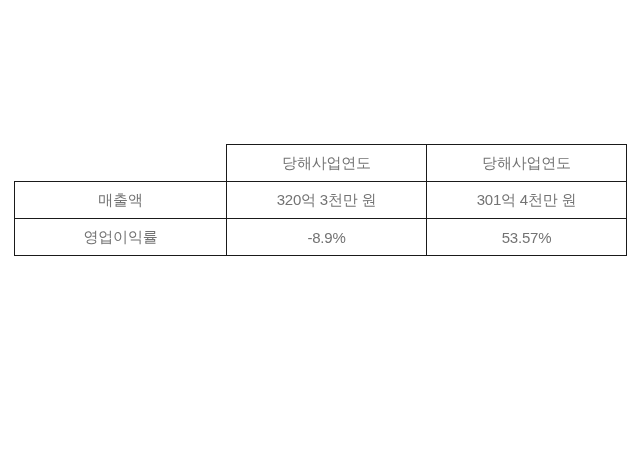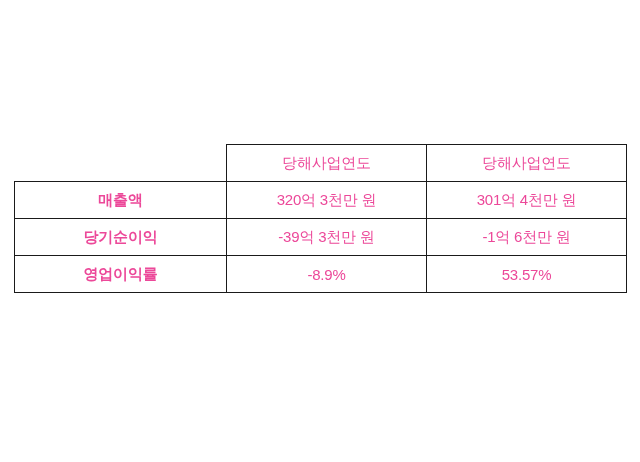--- a/index.html
+++ b/index.html
@@ -30,41 +30,41 @@
     table-layout: fixed;
     width: 612px;
     background: #ffffff;
   }
   table.finance-table td,
   table.finance-table th {
     border: 1px solid #1a1a1a;
     text-align: center;
     vertical-align: middle;
     font-size: 15px;
-    color: #ec4899;
+    color: #737373;
     height: 36px;
     padding: 0 4px;
     font-weight: normal;
     letter-spacing: -0.2px;
   }
   table.finance-table .col-label { width: 212px; }
   table.finance-table .col-v1 { width: 200px; }
   table.finance-table .col-v2 { width: 200px; }
 
   table.finance-table thead td.corner {
     border-top: none;
     border-left: none;
     border-bottom: none;
     background: #ffffff;
   }
   table.finance-table thead td.head-cell {
     font-weight: normal;
   }
   table.finance-table tbody td.row-label {
-    font-weight: bold;
+    font-weight: normal;
   }
 </style>
 </head>
 <body>
 
 <div class="page">
   <div class="table-wrap">
     <table class="finance-table">
       <colgroup>
         <col class="col-label">
@@ -78,25 +78,20 @@
           <td class="head-cell">당해사업연도</td>
         </tr>
       </thead>
       <tbody>
         <tr>
           <td class="row-label">매출액</td>
           <td>320억 3천만 원</td>
           <td>301억 4천만 원</td>
         </tr>
         <tr>
-          <td class="row-label">당기순이익</td>
-          <td>-39억 3천만 원</td>
-          <td>-1억 6천만 원</td>
-        </tr>
-        <tr>
           <td class="row-label">영업이익률</td>
           <td>-8.9%</td>
           <td>53.57%</td>
         </tr>
       </tbody>
     </table>
   </div>
 </div>
 
 </body></html>

